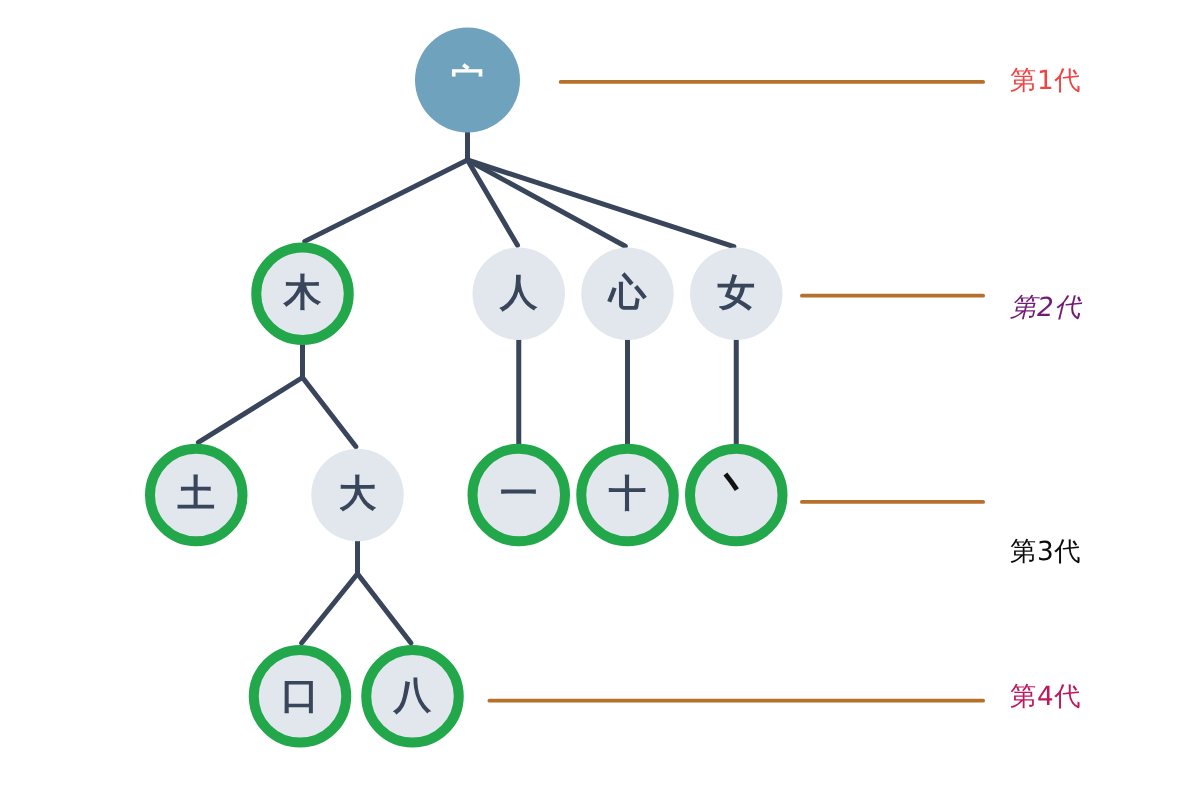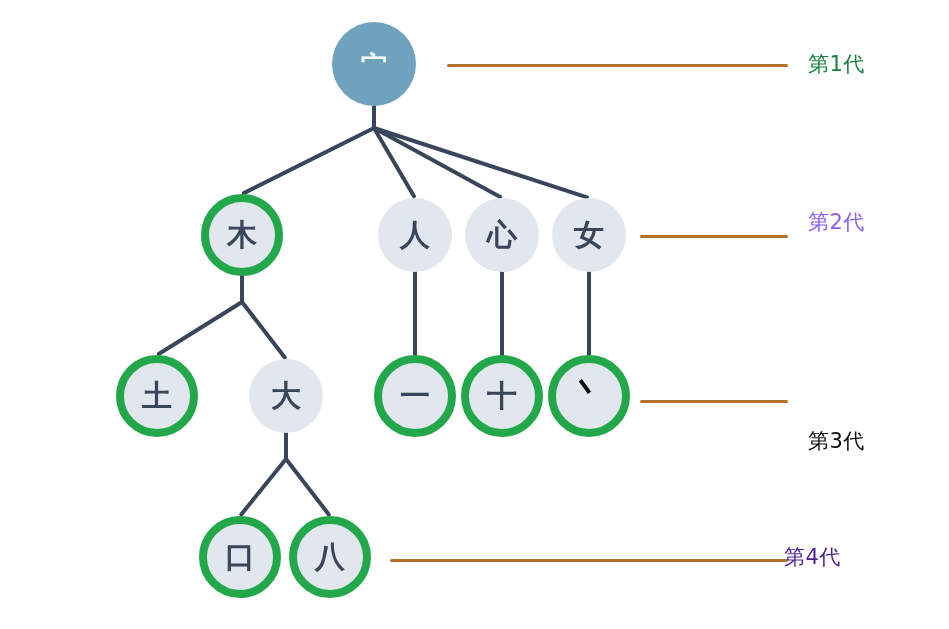--- a/index.html
+++ b/index.html
@@ -127,22 +127,22 @@
       </div>
       <div class="node ringed" style="width: 82px; height: 82px; left: 199px; top: 516px; border-color: rgb(34, 167, 74); background: rgb(226, 231, 238); color: rgb(56, 69, 90);">
         <span class="node-glyph" style="font-size: 30px; font-weight: 600;">口</span>
       </div>
       <div class="node ringed" style="width: 82px; height: 82px; left: 289px; top: 516px; border-color: rgb(34, 167, 74); background: rgb(226, 231, 238); color: rgb(56, 69, 90);">
         <span class="node-glyph" style="font-size: 30px; font-weight: 600;">八</span>
       </div>
     </div>
   <div id="labels-layer">
       <div class="leader" style="left: 447px; top: 64px; width: 341px; background: rgb(181, 112, 42);"></div>
-      <div class="gen-label" style="left: 808px; top: 54px; color: #15803d;">第1代</div>
+      <div class="gen-label" style="left: 808px; top: 54px; color: #ef4444;">第1代</div>
       <div class="leader" style="left: 640px; top: 235px; width: 148px; background: rgb(181, 112, 42);"></div>
-      <div class="gen-label" style="left: 808px; top: 212px; color: #8b5cf6;">第2代</div>
+      <div class="gen-label" style="left: 808px; top: 236px; color: #701a75; font-style: italic;">第2代</div>
       <div class="leader" style="left: 640px; top: 400px; width: 148px; background: rgb(181, 112, 42);"></div>
       <div class="gen-label" style="left: 808px; top: 386px; color: rgb(11, 11, 11); margin-top: 45px;">第3代</div>
       <div class="leader" style="left: 390px; top: 559px; width: 398px; background: rgb(181, 112, 42);"></div>
-      <div class="gen-label" style="left: 784px; top: 547px; color: #4c1d95;">第4代</div>
+      <div class="gen-label" style="left: 808px; top: 547px; color: #be185d;">第4代</div>
     </div>
 
 </div>
 
 </body></html>

